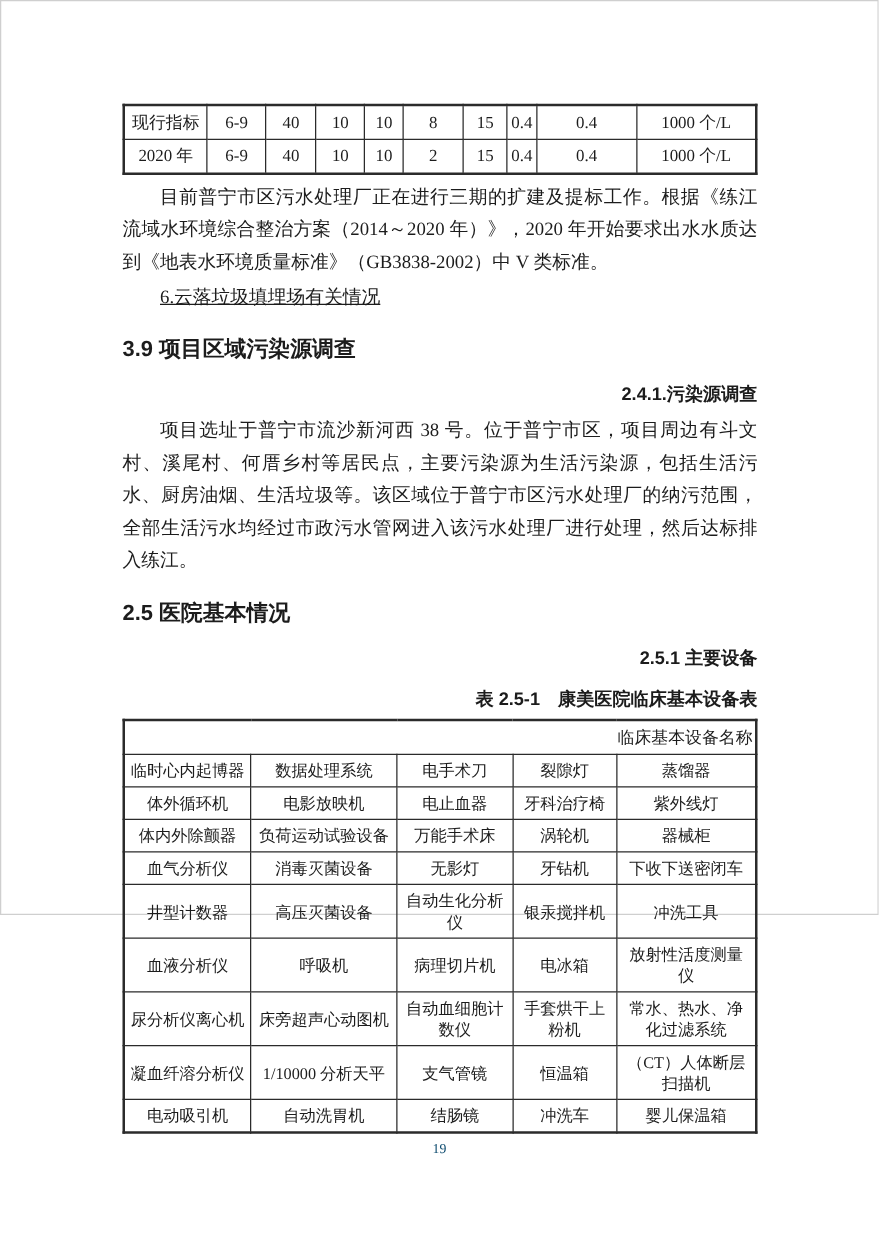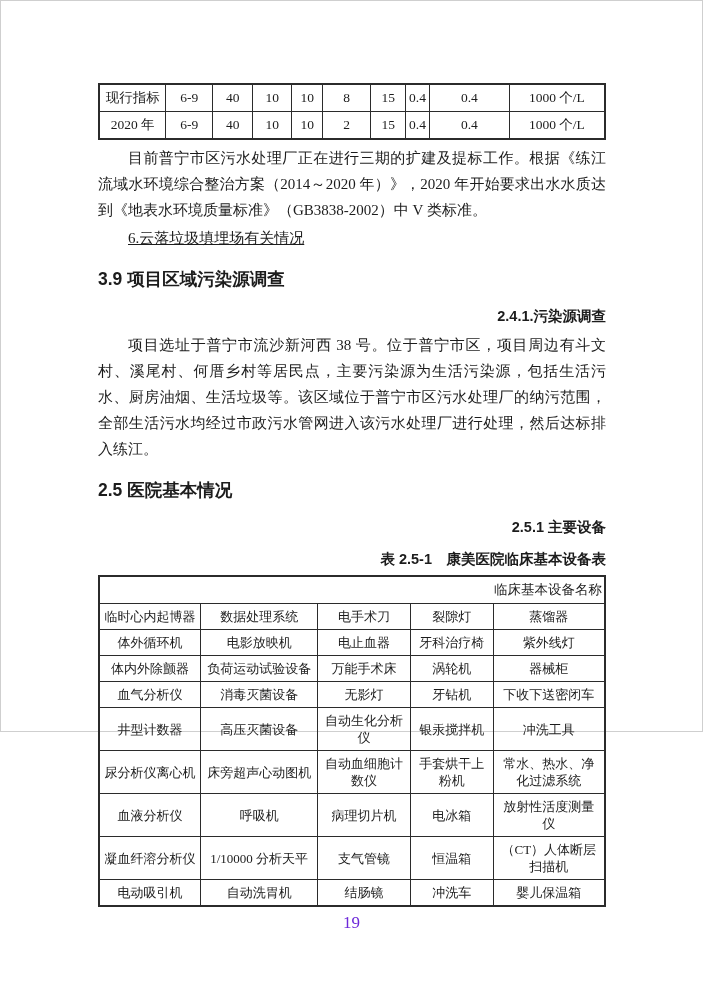--- a/index.html
+++ b/index.html
@@ -90,22 +90,22 @@
     padding:4px 4px;
     line-height:17px;
     word-break:break-word;
   }
   .page-number{
     position:absolute;
     left:0;
     top:912px;
     width:100%;
     text-align:center;
-    font-size:17px;
-    color:#6d28d9;
+    font-size:11px;
+    color:#0c4a6e;
   }
 </style>
 </head>
 <body>
 
 <div class="page">
 
   <table class="std-table">
     <colgroup>
       <col style="width:13.2%">
@@ -207,34 +207,34 @@
           <td>下收下送密闭车</td>
         </tr>
         <tr>
           <td>井型计数器</td>
           <td>高压灭菌设备</td>
           <td>自动生化分析仪</td>
           <td>银汞搅拌机</td>
           <td>冲洗工具</td>
         </tr>
         <tr>
+          <td>血液分析仪</td>
+          <td>呼吸机</td>
+          <td>病理切片机</td>
+          <td>电冰箱</td>
+          <td>放射性活度测量仪</td>
+        </tr>
+        <tr>
           <td>尿分析仪离心机</td>
           <td>床旁超声心动图机</td>
           <td>自动血细胞计数仪</td>
           <td>手套烘干上粉机</td>
           <td>常水、热水、净化过滤系统</td>
         </tr>
         <tr>
-          <td>血液分析仪</td>
-          <td>呼吸机</td>
-          <td>病理切片机</td>
-          <td>电冰箱</td>
-          <td>放射性活度测量仪</td>
-        </tr>
-        <tr>
           <td>凝血纤溶分析仪</td>
           <td>1/10000 分析天平</td>
           <td>支气管镜</td>
           <td>恒温箱</td>
           <td>（CT）人体断层扫描机</td>
         </tr>
         <tr>
           <td>电动吸引机</td>
           <td>自动洗胃机</td>
           <td>结肠镜</td>

